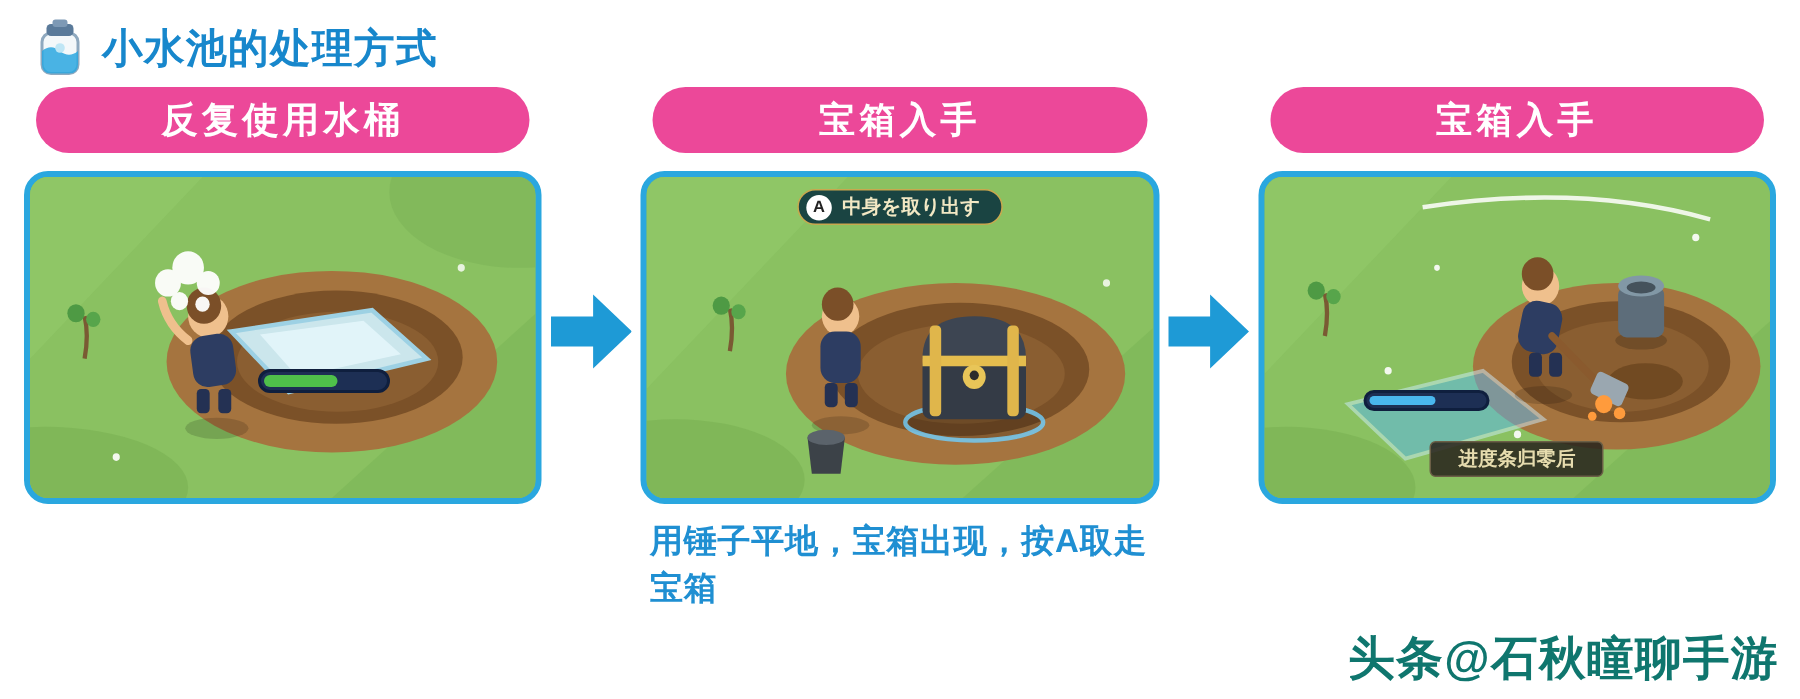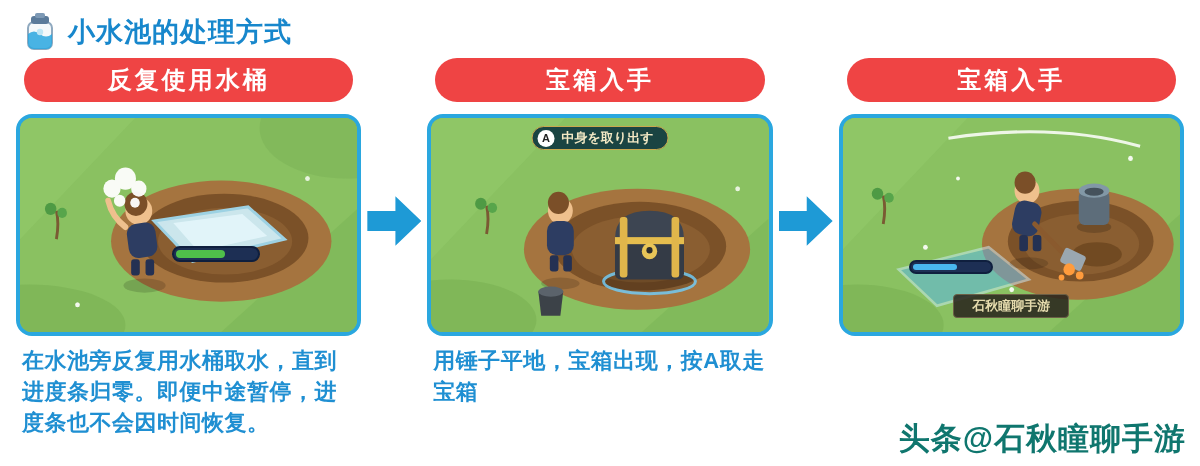--- a/index.html
+++ b/index.html
@@ -10,21 +10,21 @@
   
   .page-header{display:flex;align-items:center;gap:10px;padding:12px 4px 6px 22px;}
   .page-title{font-size:27px;font-weight:800;color:#1787cc;letter-spacing:1px;}
   
   .steps-grid{
     display:grid;grid-template-columns:1fr 54px 1fr 54px 1fr;
     gap:6px;padding:0 16px;align-items:start;
   }
   .step-col{display:flex;flex-direction:column;min-width:0;}
   .step-header{
-    background:#ef4444;color:#fff;border-radius:22px;
+    background:#ec4899;color:#fff;border-radius:22px;
     font-size:24px;font-weight:700;text-align:center;
     padding:6px 0;margin:0 8px 12px;letter-spacing:3px;
   }
   .panel-image{
     position:relative;border:4px solid #2aa7df;border-radius:16px;
     overflow:hidden;height:214px;background:#8ac161;
   }
   .panel-image svg{position:absolute;left:0;top:0;width:100%;height:100%;}
   .caption{
     color:#1f8fd2;font-size:22px;font-weight:700;line-height:1.4;
@@ -125,21 +125,20 @@
           <circle cx="104" cy="82" r="6"></circle>
           <circle cx="120" cy="84" r="5"></circle>
         </g>
         <circle cx="60" cy="185" r="2.5" fill="#ffffff" opacity="0.9"></circle>
         <circle cx="300" cy="60" r="2.5" fill="#ffffff" opacity="0.8"></circle>
       </svg>
       <div class="progress-frame" style="left:152px;top:128px;width:88px;height:16px;">
         <div class="progress-fill pf-green"></div>
       </div>
     </div>
-    <div class="caption">在水池旁反复用水桶取水，直到进度条归零。即便中途暂停，进度条也不会因时间恢复。</div>
   </div>
 
   <div class="arrow-wrap">
     <div class="arrow"></div>
   </div>
 
   <div class="step-col">
     <div class="step-header">宝箱入手</div>
     <div class="panel-image">
       <svg viewBox="0 0 352 212" preserveAspectRatio="none">
@@ -255,19 +254,19 @@
         <g fill="#ffffff" opacity="0.9">
           <circle cx="86" cy="128" r="2.5"></circle>
           <circle cx="176" cy="170" r="2.5"></circle>
           <circle cx="300" cy="40" r="2.5"></circle>
           <circle cx="120" cy="60" r="2"></circle>
         </g>
       </svg>
       <div class="progress-frame" style="left:66px;top:142px;width:84px;height:14px;">
         <div class="progress-fill pf-blue"></div>
       </div>
-      <div class="item-label">石秋瞳聊手游</div>
+      <div class="item-label">进度条归零后</div>
     </div>
   </div>
 
 </div>
 
 <div class="watermark">头条@石秋瞳聊手游</div>
 
 </body></html>

